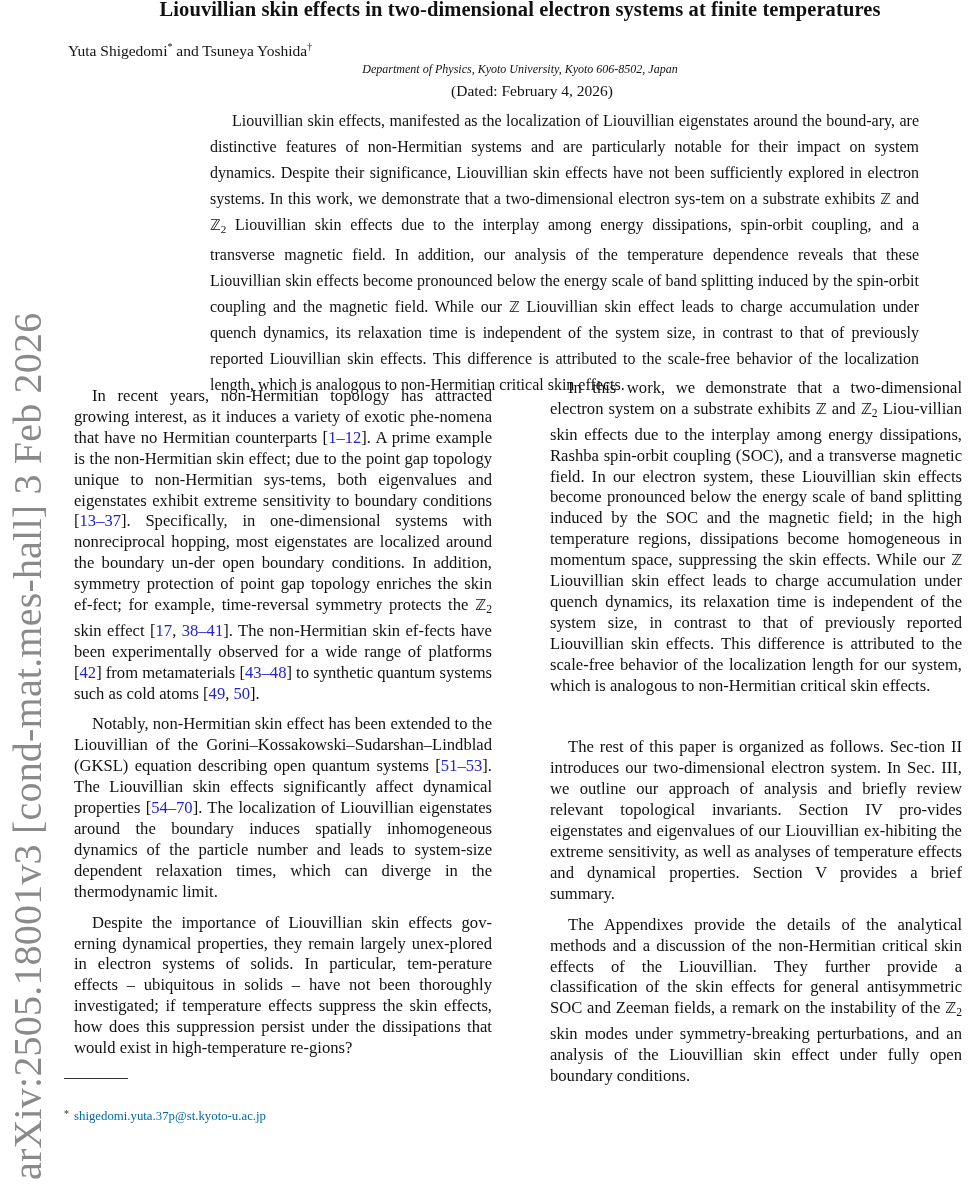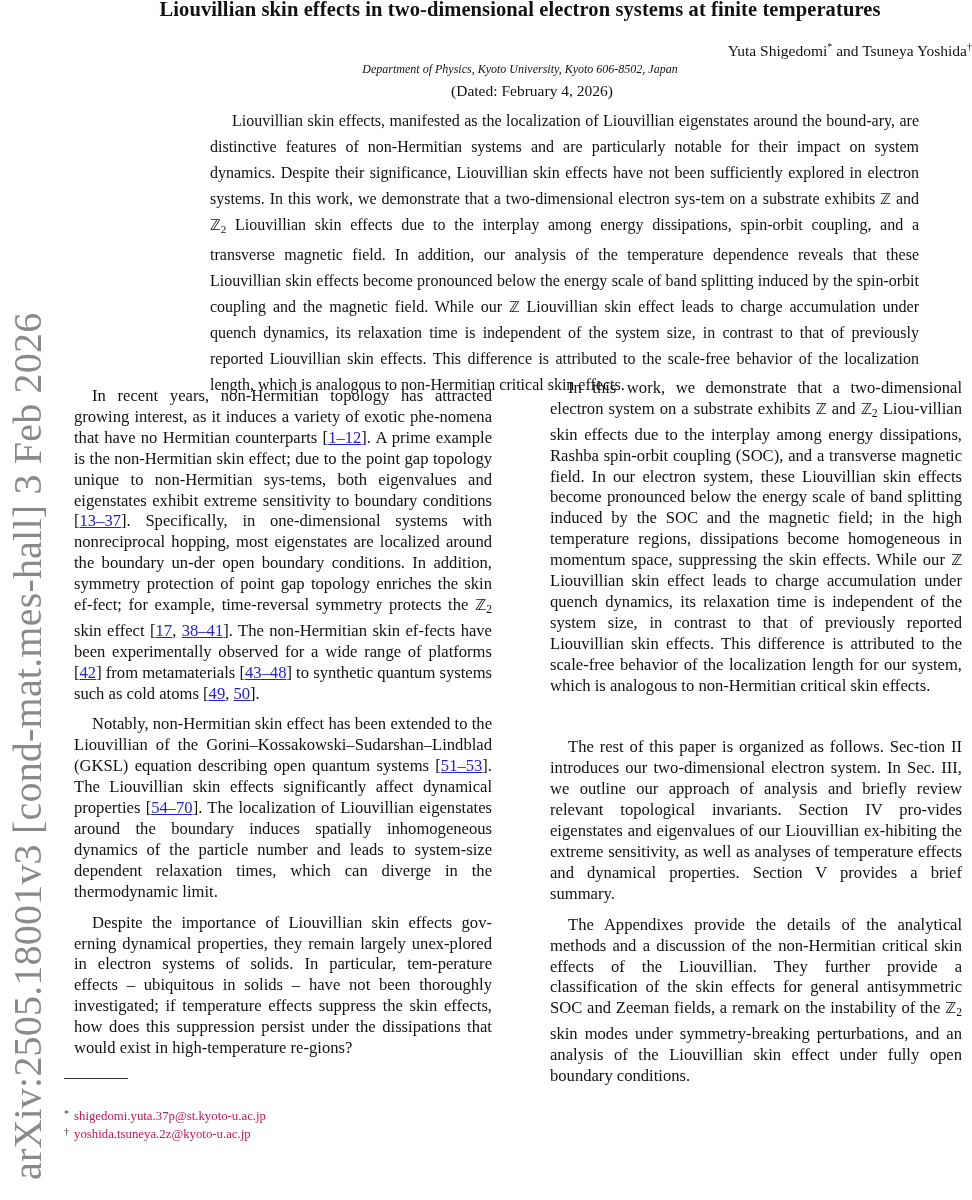--- a/index.html
+++ b/index.html
@@ -12,21 +12,21 @@
     transform-origin:left top; transform:rotate(-90deg);
     font-size:40px; color:#8a8a8a; white-space:nowrap; letter-spacing:0.2px;
     font-family:"Liberation Serif", serif;
   }
   .title {
     position:absolute; left:0; width:972px; top:-2px; text-align:center;
     font-weight:bold; font-size:20.5px; letter-spacing:0.1px;
     padding-left:68px; box-sizing:border-box;
   }
   .authors {
-    position:absolute; left:0; width:972px; top:41px; text-align:right;
+    position:absolute; left:0; width:972px; top:41px; text-align:left;
     font-size:15.5px; padding-left:68px; box-sizing:border-box;
   }
   .affil {
     position:absolute; left:0; width:972px; top:62px; text-align:center;
     font-size:12px; font-style:italic; padding-left:68px; box-sizing:border-box;
   }
   .dated {
     position:absolute; left:12px; width:972px; top:82px; text-align:center;
     font-size:15.5px; padding-left:68px; box-sizing:border-box;
   }
@@ -40,27 +40,27 @@
     position:absolute; font-size:16.6px; line-height:20.9px; text-align:justify;
   }
   .col-left { left:64px; width:438px; top:368px; }
   .col-right { left:540px; width:432px; top:368px; }
   .sec-head {
     text-align:center; font-weight:bold; font-size:15.5px; letter-spacing:0.3px;
     margin:0; height:22px;
   }
   .sec-head .num { margin-right:14px; }
   p { margin:10px; text-indent:18px; }
-  .cite { color:#2222cc;text-decoration:underline; }
+  .cite { color:#2222cc; }
   .bb { font-family:"DejaVu Sans", sans-serif; font-size:0.9em; }
   .sub { font-size:0.7em; vertical-align:-0.25em; }
   .footrule { width:64px; border-top:1px solid #333; margin-top:19px; }
   .footnote { font-size:12.8px; line-height:16.5px; }
   .footnote .mark { font-size:10px; vertical-align:0.3em; margin-right:5px; color:#333; }
-  .footnote .mail { color:#be185d; }
+  .footnote .mail { color:#0369a1; }
 </style>
 </head>
 <body>
 
 <div class="arxiv-id">arXiv:2505.18001v3  [cond-mat.mes-hall]  3 Feb 2026</div>
 
 <div class="title">Liouvillian skin effects in two-dimensional electron systems at finite temperatures</div>
 
 <div class="authors">
   <span>Yuta Shigedomi</span><sup style="font-size:10px">*</sup><span> and </span><span>Tsuneya Yoshida</span><sup style="font-size:10px">†</sup>
@@ -74,21 +74,20 @@
 
 <div class="col col-left">
   <div style="height:8px"></div>
   <p><span>In recent years, non-Hermitian topology has attracted growing interest, as it induces a variety of exotic phe-nomena that have no Hermitian counterparts [</span><a class="cite">1–12</a><span>]. A prime example is the non-Hermitian skin effect; due to the point gap topology unique to non-Hermitian sys-tems, both eigenvalues and eigenstates exhibit extreme sensitivity to boundary conditions [</span><a class="cite">13–37</a><span>]. Specifically, in one-dimensional systems with nonreciprocal hopping, most eigenstates are localized around the boundary un-der open boundary conditions. In addition, symmetry protection of point gap topology enriches the skin ef-fect; for example, time-reversal symmetry protects the </span><span class="bb">ℤ</span><span class="sub">2</span><span> skin effect [</span><a class="cite">17</a><span>, </span><a class="cite">38–41</a><span>]. The non-Hermitian skin ef-fects have been experimentally observed for a wide range of platforms [</span><a class="cite">42</a><span>] from metamaterials [</span><a class="cite">43–48</a><span>] to synthetic quantum systems such as cold atoms [</span><a class="cite">49</a><span>, </span><a class="cite">50</a><span>].</span></p>
   <p><span>Notably, non-Hermitian skin effect has been extended to the Liouvillian of the Gorini–Kossakowski–Sudarshan–Lindblad (GKSL) equation describing open quantum systems [</span><a class="cite">51–53</a><span>]. The Liouvillian skin effects significantly affect dynamical properties [</span><a class="cite">54–70</a><span>]. The localization of Liouvillian eigenstates around the boundary induces spatially inhomogeneous dynamics of the particle number and leads to system-size dependent relaxation times, which can diverge in the thermodynamic limit.</span></p>
   <p>Despite the importance of Liouvillian skin effects gov-erning dynamical properties, they remain largely unex-plored in electron systems of solids. In particular, tem-perature effects – ubiquitous in solids – have not been thoroughly investigated; if temperature effects suppress the skin effects, how does this suppression persist under the dissipations that would exist in high-temperature re-gions?</p>
 
   <div class="footrule"></div>
   <div style="height:27px"></div>
   <div class="footnote"><span class="mark">*</span><a class="mail">shigedomi.yuta.37p@st.kyoto-u.ac.jp</a></div>
-  <div class="footnote"><span class="mark">†</span><a class="mail">yoshida.tsuneya.2z@kyoto-u.ac.jp</a></div>
 </div>
 
 <div class="col col-right">
   <p><span>In this work, we demonstrate that a two-dimensional electron system on a substrate exhibits </span><span class="bb">ℤ</span><span> and </span><span class="bb">ℤ</span><span class="sub">2</span><span> Liou-villian skin effects due to the interplay among energy dissipations, Rashba spin-orbit coupling (SOC), and a transverse magnetic field. In our electron system, these Liouvillian skin effects become pronounced below the energy scale of band splitting induced by the SOC and the magnetic field; in the high temperature regions, dissipations become homogeneous in momentum space, suppressing the skin effects. While our </span><span class="bb">ℤ</span><span> Liouvillian skin effect leads to charge accumulation under quench dynamics, its relaxation time is independent of the system size, in contrast to that of previously reported Liouvillian skin effects. This difference is attributed to the scale-free behavior of the localization length for our system, which is analogous to non-Hermitian critical skin effects.</span></p>
   <div style="height:21px"></div>
   <p>The rest of this paper is organized as follows. Sec-tion II introduces our two-dimensional electron system. In Sec. III, we outline our approach of analysis and briefly review relevant topological invariants. Section IV pro-vides eigenstates and eigenvalues of our Liouvillian ex-hibiting the extreme sensitivity, as well as analyses of temperature effects and dynamical properties. Section V provides a brief summary.</p>
   <p><span>The Appendixes provide the details of the analytical methods and a discussion of the non-Hermitian critical skin effects of the Liouvillian. They further provide a classification of the skin effects for general antisymmetric SOC and Zeeman fields, a remark on the instability of the </span><span class="bb">ℤ</span><span class="sub">2</span><span> skin modes under symmetry-breaking perturbations, and an analysis of the Liouvillian skin effect under fully open boundary conditions.</span></p>
   <div style="height:34px"></div>
   <div style="height:16px"></div>
 </div>

